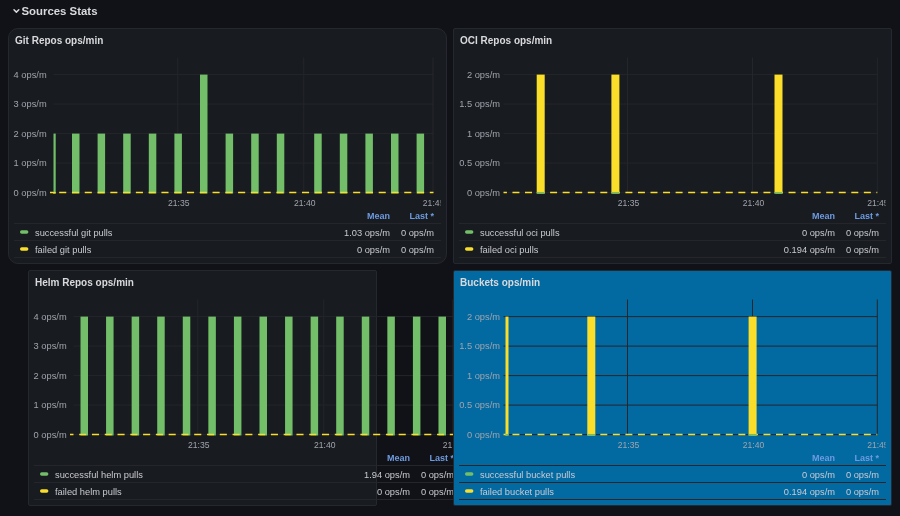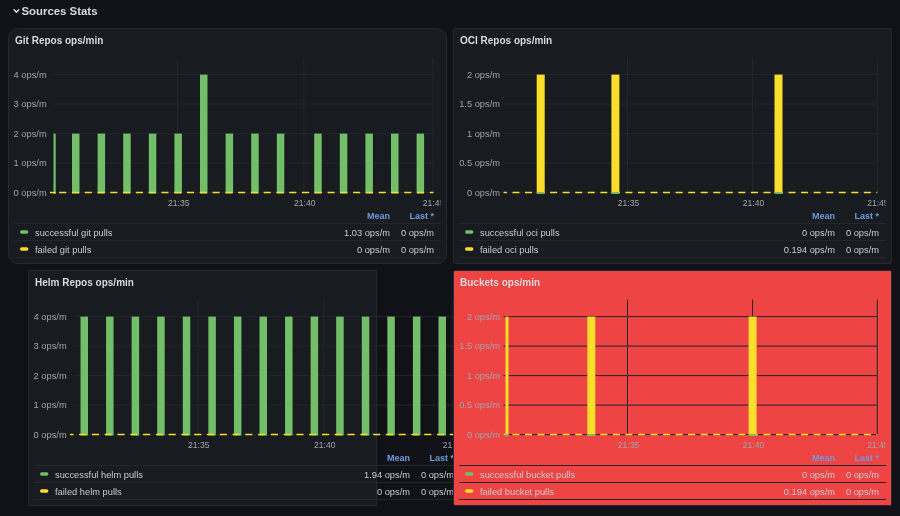--- a/index.html
+++ b/index.html
@@ -154,21 +154,21 @@
 <rect x="12" y="202.29999999999998" width="8.4" height="3.4" rx="1.7" fill="#73BF69"></rect>
 <text x="27" y="207.5" font-family="Liberation Sans, sans-serif" font-size="9.3px" fill="#C9CAD2">successful helm pulls</text>
 <text x="382" y="207.5" text-anchor="end" font-family="Liberation Sans, sans-serif" font-size="9.3px" fill="#C9CAD2">1.94 ops/m</text>
 <text x="426" y="207.5" text-anchor="end" font-family="Liberation Sans, sans-serif" font-size="9.3px" fill="#C9CAD2">0 ops/m</text>
 <rect x="12" y="219.29999999999998" width="8.4" height="3.4" rx="1.7" fill="#FADE2A"></rect>
 <text x="27" y="224.5" font-family="Liberation Sans, sans-serif" font-size="9.3px" fill="#C9CAD2">failed helm pulls</text>
 <text x="382" y="224.5" text-anchor="end" font-family="Liberation Sans, sans-serif" font-size="9.3px" fill="#C9CAD2">0 ops/m</text>
 <text x="426" y="224.5" text-anchor="end" font-family="Liberation Sans, sans-serif" font-size="9.3px" fill="#C9CAD2">0 ops/m</text>
 </svg>
   </div>
-<div style="position:absolute;left:453px;top:270px;width:439px;height:236px;background:#ef4444;border:1px solid #26282F;border-radius:2px;box-sizing:border-box;">
+<div style="position:absolute;left:453px;top:270px;width:439px;height:236px;background:#0369a1;border:1px solid #26282F;border-radius:2px;box-sizing:border-box;">
 <svg width="439" height="236" viewBox="0 0 439 236" style="position:absolute;left:-1px;top:-1px;will-change:transform;">
 <text x="7" y="16" font-family="Liberation Sans, sans-serif" font-size="10px" font-weight="bold" fill="#D8D9DC">Buckets ops/min</text>
 <line x1="50.5" y1="46.6" x2="424.3" y2="46.6" stroke="#24262C" stroke-width="1"></line>
 <line x1="50.5" y1="76.1" x2="424.3" y2="76.1" stroke="#24262C" stroke-width="1"></line>
 <line x1="50.5" y1="105.6" x2="424.3" y2="105.6" stroke="#24262C" stroke-width="1"></line>
 <line x1="50.5" y1="135.1" x2="424.3" y2="135.1" stroke="#24262C" stroke-width="1"></line>
 <line x1="50.5" y1="164.6" x2="424.3" y2="164.6" stroke="#24262C" stroke-width="1"></line>
 <line x1="174.5" y1="29.5" x2="174.5" y2="164.6" stroke="#24262C" stroke-width="1"></line>
 <line x1="299.5" y1="29.5" x2="299.5" y2="164.6" stroke="#24262C" stroke-width="1"></line>
 <line x1="424.3" y1="29.5" x2="424.3" y2="164.6" stroke="#24262C" stroke-width="1"></line>

